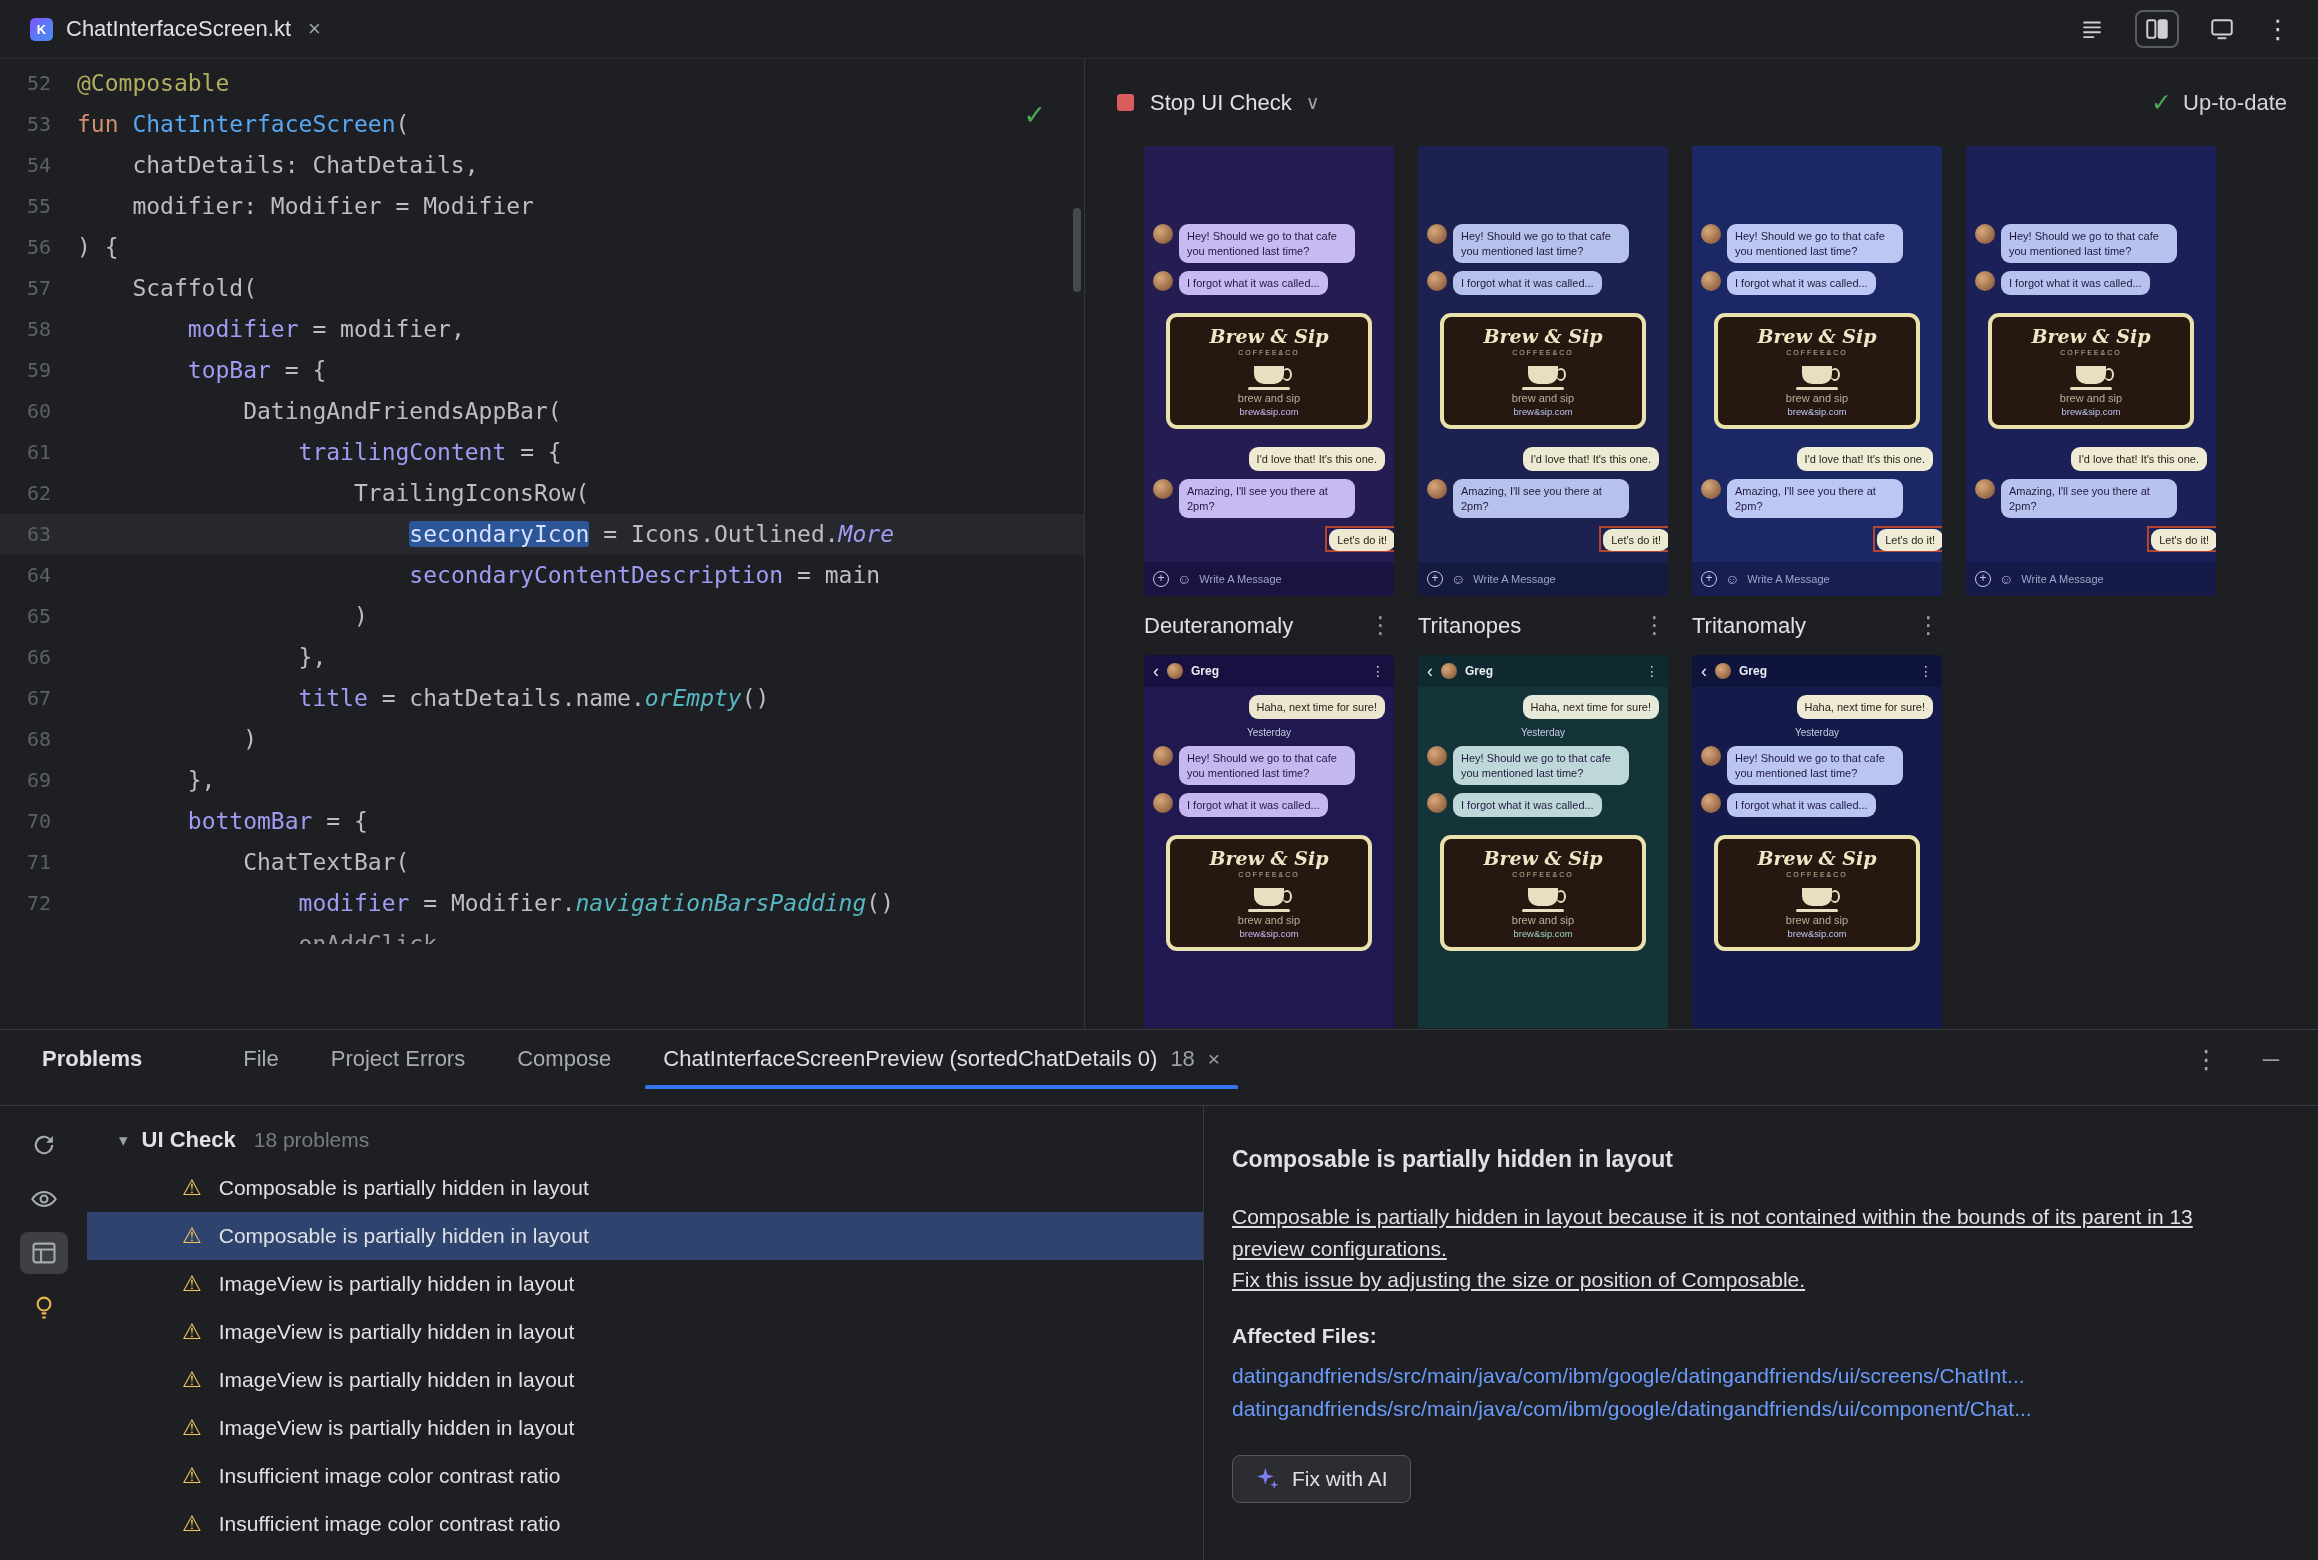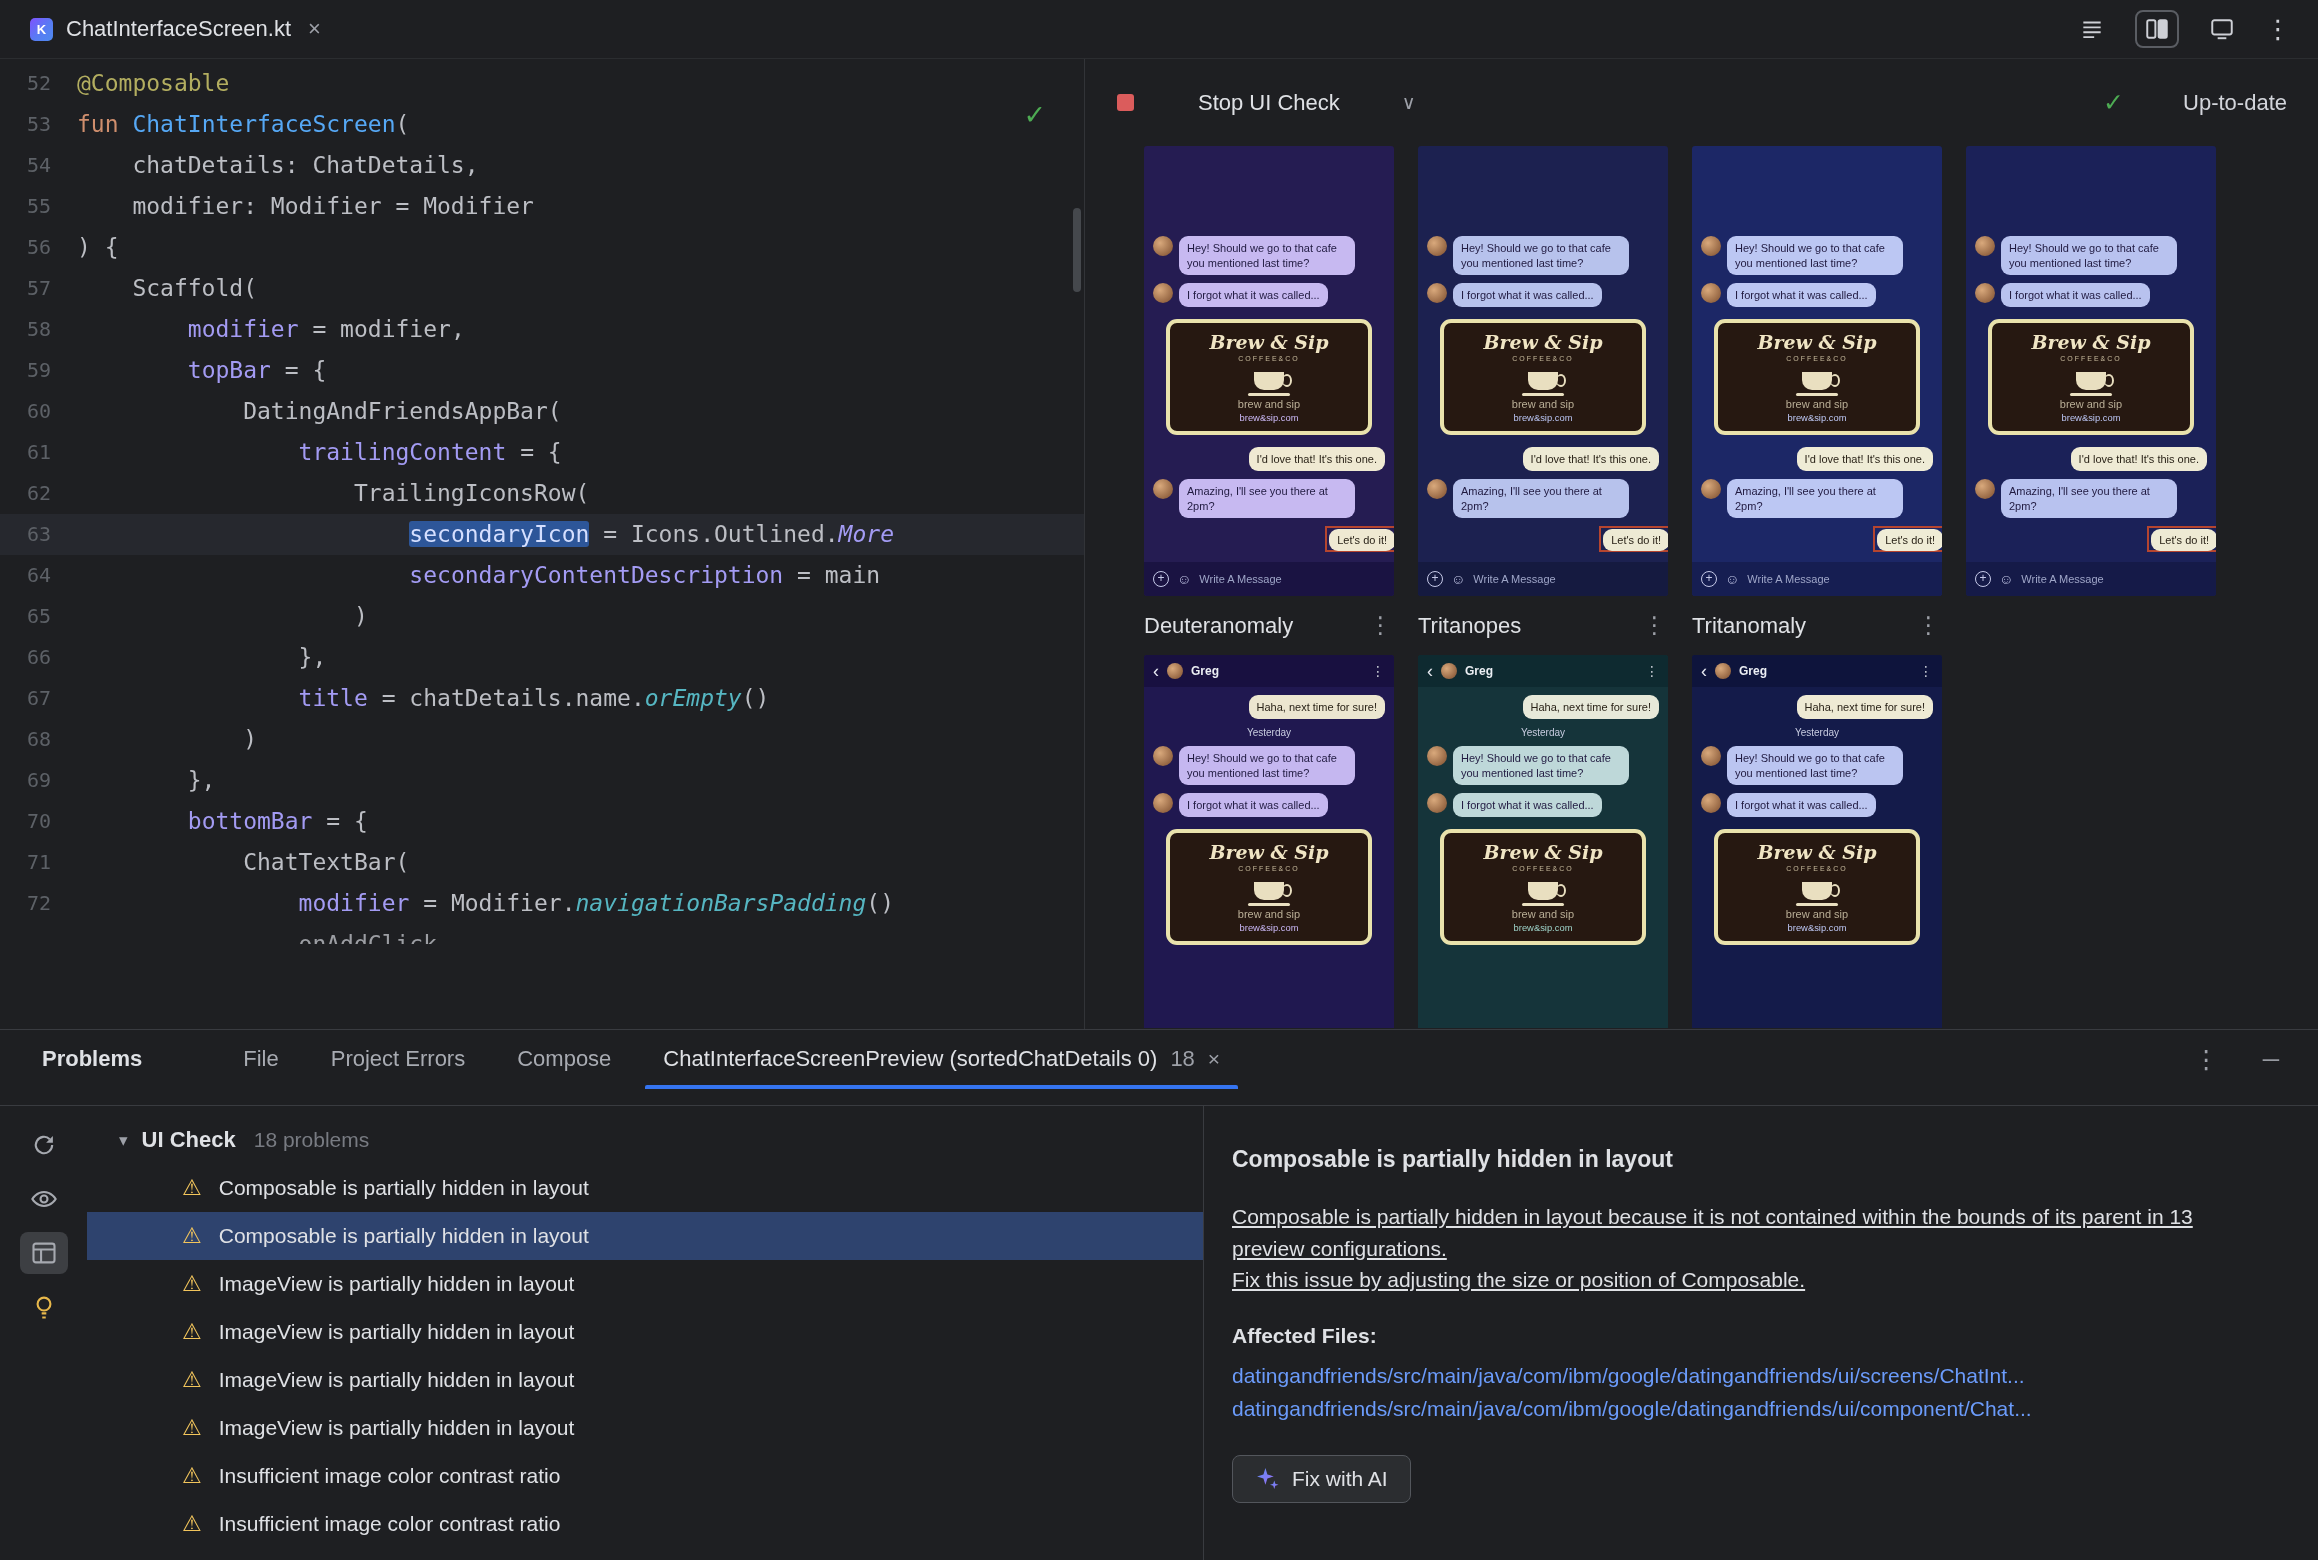--- a/index.html
+++ b/index.html
@@ -35,21 +35,21 @@
   .tok-fn{ color:#56A8F5;}
   .tok-prop{ color:#A39BF3;}
   .tok-propit{ color:#A39BF3; font-style:italic;}
   .tok-ext{ color:#56B6C2; font-style:italic;}
   .tok-def{ color:#BCBEC4;}
   .tok-sel{ background:#2D5699; color:#D5DFFF; border-radius:3px;}
   .editor-check{ position:absolute; top:40px; right:38px; color:#4DAB53; font-size:27px; font-weight:bold;}
   .scroll-thumb{ position:absolute; right:3px; top:149px; width:8px; height:84px; background:#45484D; border-radius:4px;}
   
   .preview{ flex:1; min-width:0; display:flex; flex-direction:column;}
-  .preview-toolbar{ height:87px; display:flex; align-items:center; padding:0 32px;gap:48px;}
+  .preview-toolbar{ height:87px; display:flex; align-items:center; padding:0 32px;}
   .stop-square{ width:17px; height:17px; border-radius:3px; background:#DB5C5C;}
   .stop-label{ font-size:22px; color:#DFE1E5; margin:0 14px 0 16px;}
   .toolbar-chevron{ color:#9DA0A8; font-size:19px;}
   .toolbar-spacer{ flex:1;}
   .status-check{ color:#4DAB53; font-size:25px; font-weight:bold; margin-right:11px;}
   .status-label{ font-size:22px; color:#D3D5DB;}
   .preview-content{ flex:1; padding-left:59px; overflow:hidden;}
   .prow{ display:flex; gap:24px; align-items:flex-start; overflow:hidden;}
   .prow.r1{ height:450px;}
   .prow.r2{ height:373px;}
@@ -63,21 +63,21 @@
   .phone-full{ height:450px; justify-content:flex-end; padding-top:10px;}
   .phone-greg{ height:416px;}
   .msg-row{ display:flex; gap:6px; margin:0 9px; align-items:flex-start;}
   .msg-row.right{ justify-content:flex-end;}
   .avatar{ width:20px; height:20px; flex:0 0 20px; border-radius:50%;
     background:radial-gradient(circle at 35% 35%, #D9A97C, #7A4B2C);}
   .bubble{ max-width:176px; padding:5px 8px; border-radius:9px; font-size:11px; line-height:1.3;}
   .bubble.lb{ background:var(--lb,#C9BCF2); color:#201A40;}
   .bubble.rb{ background:var(--rb,#EFE9D3); color:#2A2318;}
   .issue-frame{ border:2.5px solid #B5452F; padding:2px; margin-right:-14px;}
-  .card{ width:206px; margin:4px auto; border:4px solid #E9E2AC; border-radius:11px; background:#261811;
+  .card{ width:206px; margin:10px auto; border:4px solid #E9E2AC; border-radius:11px; background:#261811;
     padding:8px 8px 8px; text-align:center;}
   .card-brand{ font-family:"DejaVu Serif",serif; font-style:italic; font-weight:bold; color:#F0E5C4; font-size:19px;}
   .card-tag{ font-size:7px; letter-spacing:2px; color:#C9BC9E; margin-top:2px;}
   .card-cup{ position:relative; width:30px; height:18px; margin:10px auto 2px; background:#E9DFC0; border-radius:0 0 10px 10px;}
   .card-cup::after{ content:""; position:absolute; right:-8px; top:2px; width:8px; height:9px;
     border:2.5px solid #E9DFC0; border-radius:50%; border-left:none;}
   .card-cup::before{ content:""; position:absolute; left:-6px; bottom:-6px; right:-6px; height:3px; background:#E9DFC0; border-radius:2px;}
   .card-caption{ font-size:11px; color:#B9AE96; margin-top:8px;}
   .card-url{ font-size:9.4px; color:var(--url,#CBB9F6); margin-top:2px;}
   .inputbar{ height:34px; margin-top:2px; background:var(--ib,#191140); display:flex; align-items:center; gap:8px; padding:0 9px;}

